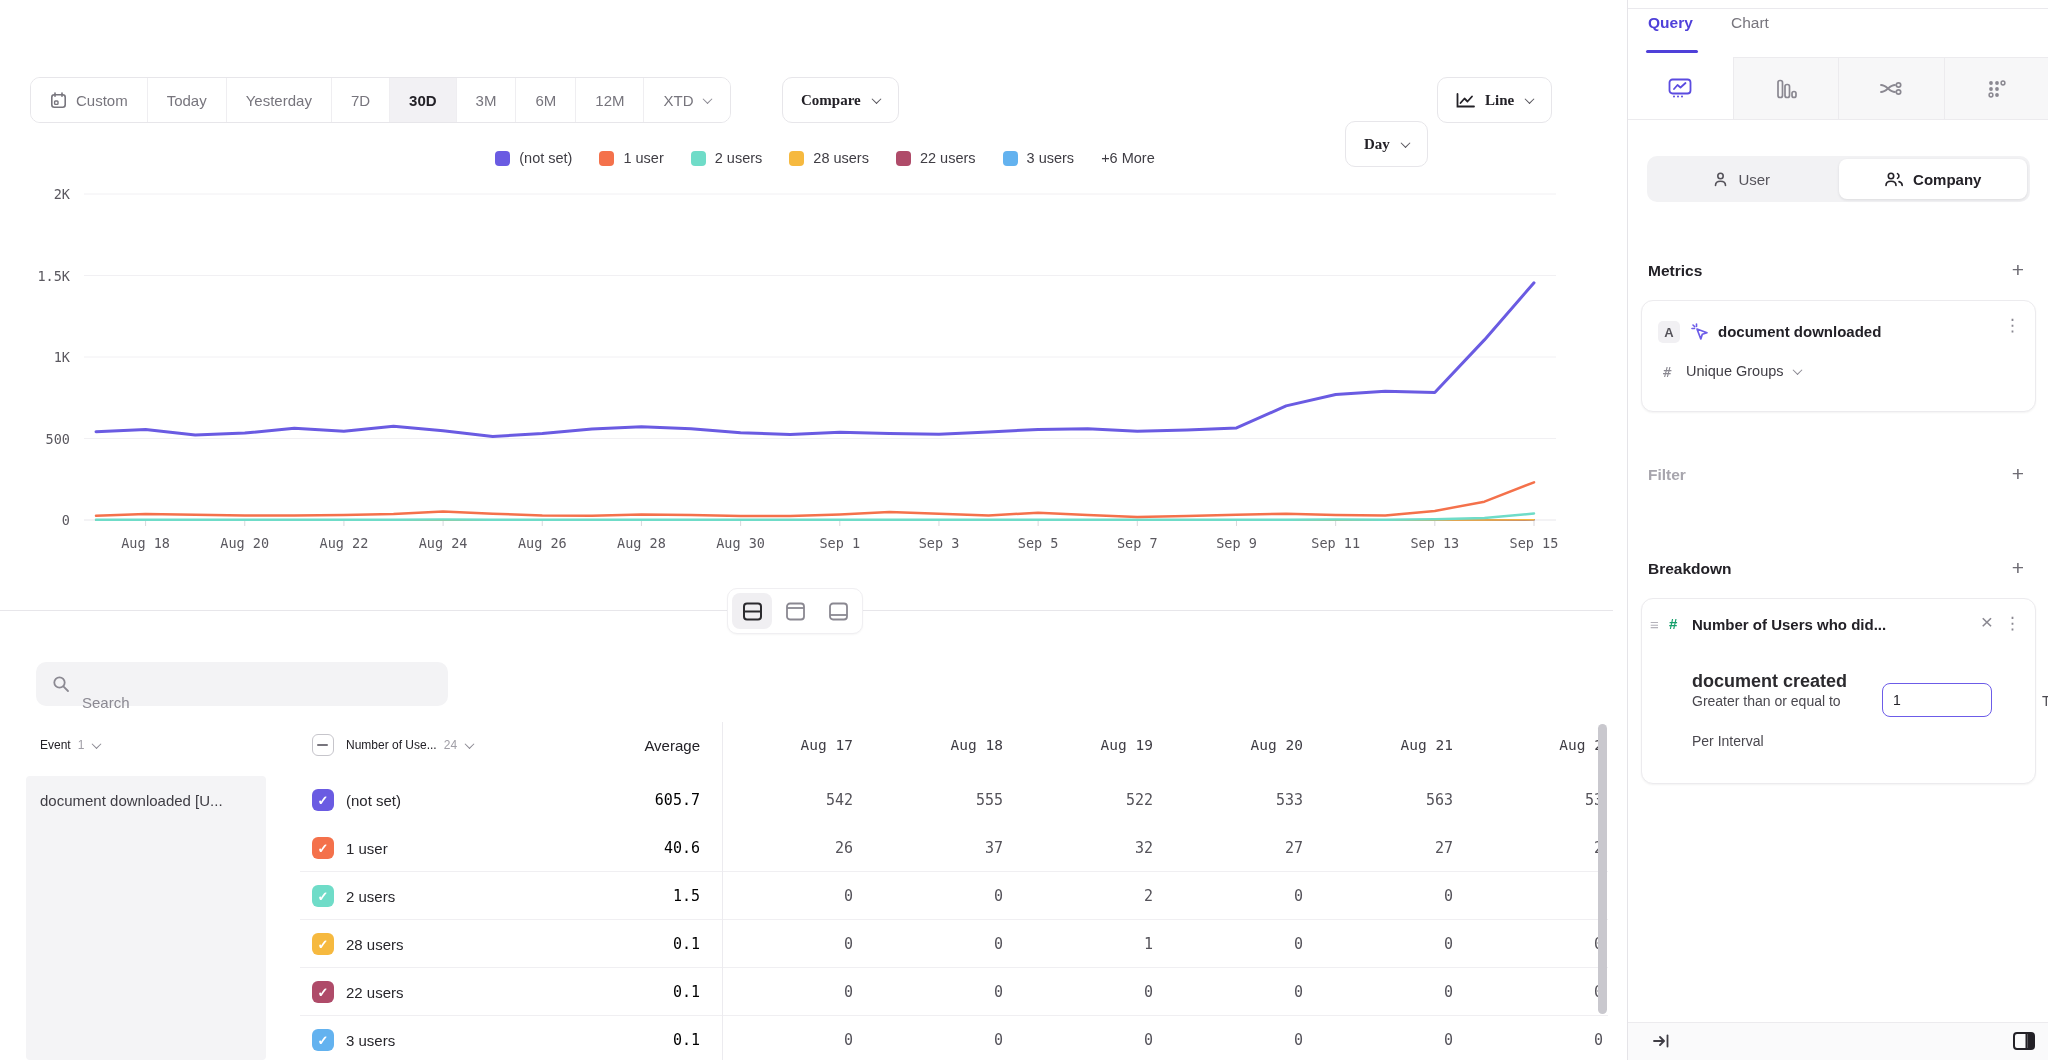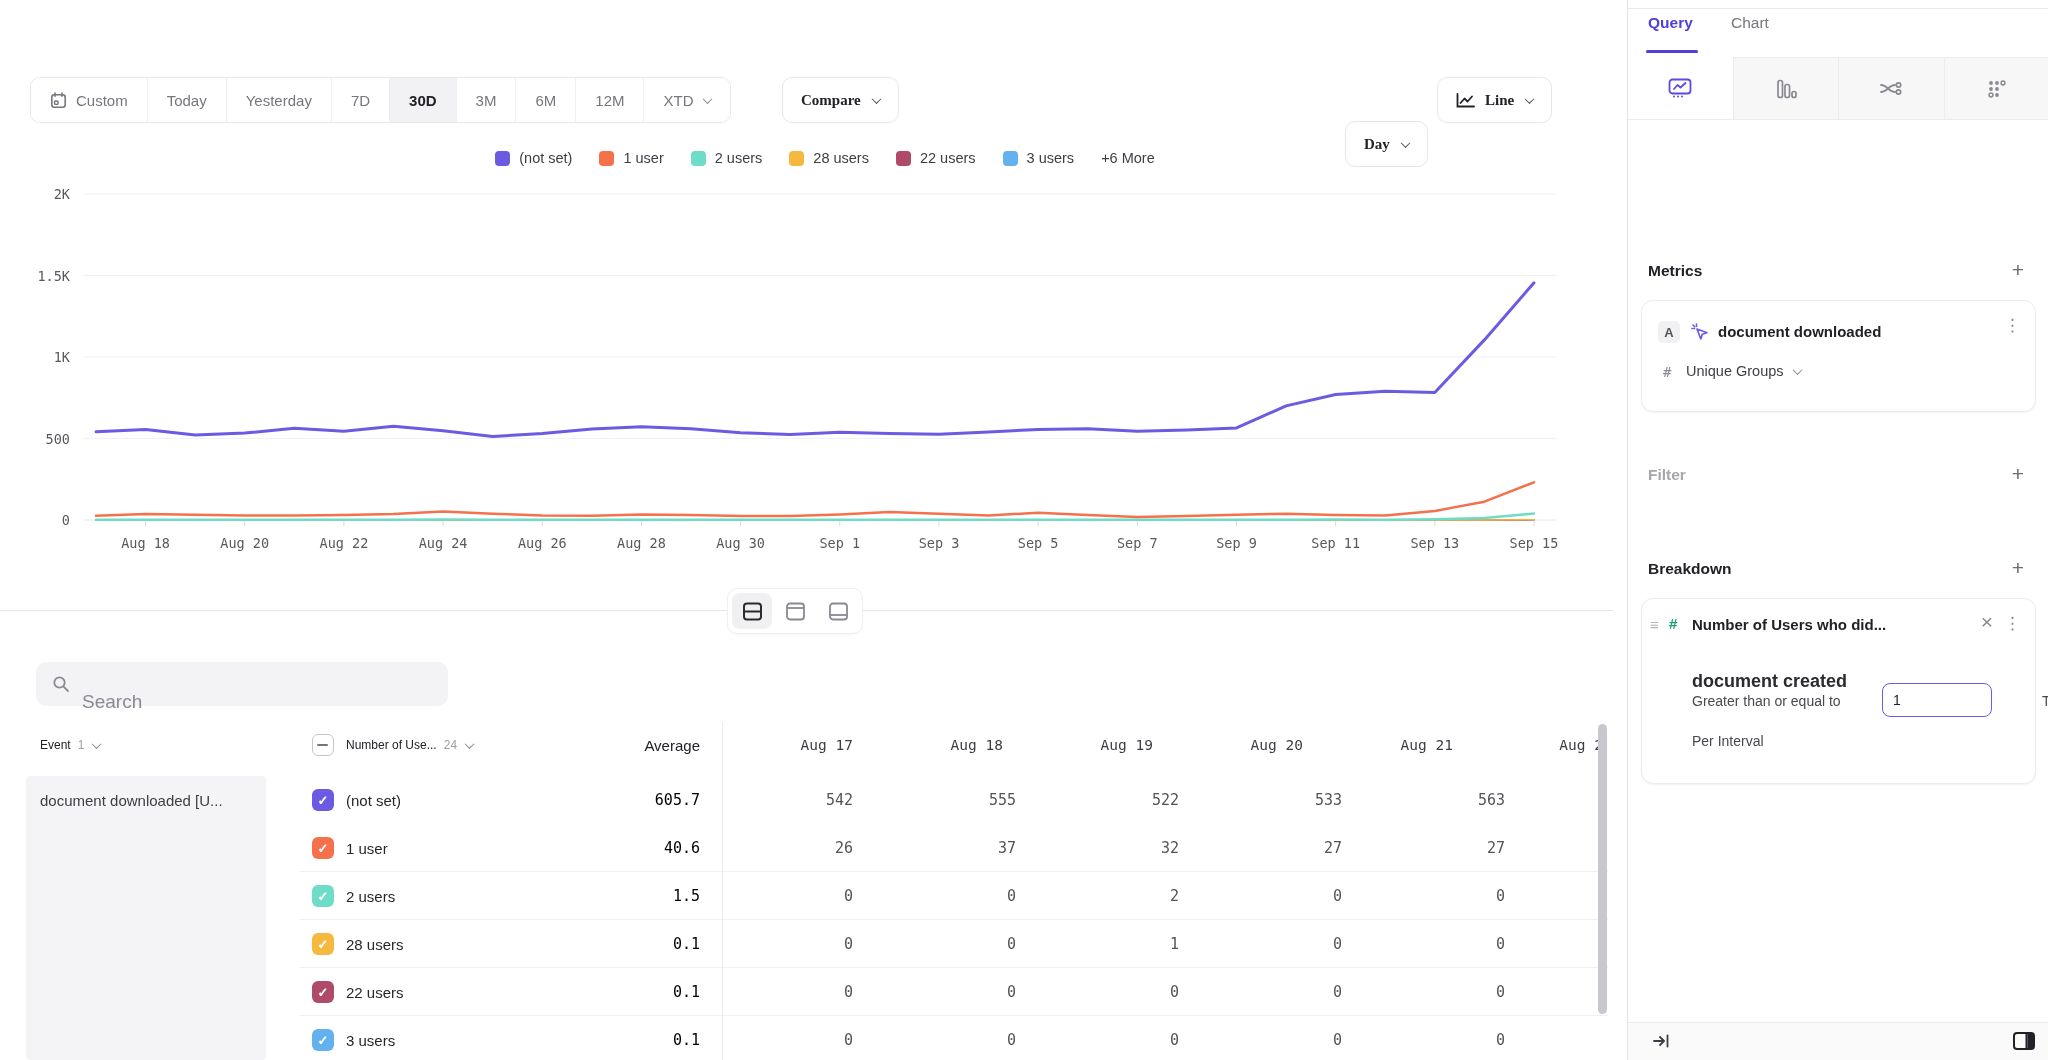--- a/index.html
+++ b/index.html
@@ -45,21 +45,21 @@
   .divider-line { position:absolute; left:0; top:610px; width:1613px; height:1px; background:#E7E6EA; }
   .layout-toggle { position:absolute; left:727px; top:588px; display:flex; gap:3px; background:#fff;
     border:1px solid #F0EFF2; border-radius:10px; padding:4px; box-shadow:0 1px 2px rgba(24,24,28,.04); }
   .lt-btn { width:40px; height:36px; border:none; background:#fff; border-radius:8px;
     display:flex; align-items:center; justify-content:center; cursor:pointer; }
   .lt-btn.active { background:#F0EFF2; }
 
   
   .search-bar { position:absolute; left:36px; top:662px; width:412px; height:44px;
     background:#F3F3F5; border-radius:10px; display:flex; align-items:center; gap:12px; padding:0 16px; }
-  .search-bar input { flex:1; border:none; background:transparent; outline:none; font-size:19px;
+  .search-bar input { flex:1; border:none; background:transparent; outline:none; font-size:15px;
     color:#8b5cf6; font-family:inherit;margin-top:36px; }
   .search-bar input::placeholder { color:#8B8992; }
 
   
   .th-label { position:absolute; top:722px; height:46px; display:flex; align-items:center; gap:7px;
     font-size:12px; color:#232127; }
   .th-label .cnt { color:#A09EA6; }
   .hdr-checkbox { position:absolute; left:312px; top:734px; width:22px; height:22px;
     border:1.5px solid #C6C5CB; border-radius:6px; background:#fff; cursor:pointer; }
   .hdr-checkbox::after { content:""; position:absolute; left:4px; top:8.5px; width:11px; height:2px;
@@ -77,21 +77,21 @@
   .tbody { position:absolute; left:0; top:776px; width:1608px; height:284px; overflow:hidden; }
   .trow { position:absolute; left:0; width:1608px; height:48px; }
   .trow .sep { position:absolute; left:300px; right:0; bottom:0; height:1px; background:#F0EFF2; }
   .row-check { position:absolute; left:312px; top:13px; width:22px; height:22px; border-radius:6px;
     color:#fff; font-size:13px; font-weight:700; display:flex; align-items:center;
     justify-content:center; cursor:pointer; }
   .row-label { position:absolute; left:346px; top:0; height:48px; display:flex; align-items:center;
     font-size:15px; color:#28272C; }
   .row-avg { position:absolute; left:560px; top:0; width:140px; height:48px; display:flex;
     align-items:center; justify-content:flex-end; font-size:15px; color:#000000; }
-  .row-dates { position:absolute; left:703px; top:0; width:905px; height:48px; display:flex; overflow:hidden;gap:13px; }
+  .row-dates { position:absolute; left:703px; top:0; width:905px; height:48px; display:flex; overflow:hidden; }
   .row-dates .dv { width:150px; flex:0 0 150px; display:flex; align-items:center;
     justify-content:flex-end; font-size:15px; color:#55535A; }
   .col-div { position:absolute; left:722px; top:722px; width:1px; height:338px; background:#ECEBEF; }
   .vscroll { position:absolute; left:1598px; top:722px; width:9px; height:330px; }
   .vscroll .thumb { position:absolute; top:2px; left:0; width:9px; height:290px;
     background:#C9C8CE; border-radius:5px; }
 
   
   .p-top-line { position:absolute; left:0; top:8px; width:100%; height:1px; background:#EAE9ED; }
   .p-tab { position:absolute; top:14px; font-size:15.5px; cursor:pointer; background:none; border:none;
@@ -467,20 +467,38 @@
           <circle cx="10" cy="4" r="1.9" fill="#8A8891"></circle>
         <circle cx="16" cy="4" r="1.9" fill="none" stroke="#8A8891" stroke-width="1.5"></circle>
         <circle cx="4" cy="10" r="1.9" fill="#8A8891"></circle>
           <circle cx="10" cy="10" r="1.9" fill="#8A8891"></circle>
         <circle cx="4" cy="16" r="1.9" fill="none" stroke="#8A8891" stroke-width="1.5"></circle>
         <circle cx="10" cy="16" r="1.9" fill="#8A8891"></circle>
       </svg>
     </div>
   </div>
 
+  <div class="scope-toggle">
+    <div class="scope-half">
+      <svg width="17" height="17" viewBox="0 0 17 17">
+        <circle cx="8.5" cy="5" r="2.7" fill="none" stroke="#55535A" stroke-width="1.6"></circle>
+        <path d="M3.5,14.5 c0-2.8 2.2-4.2 5-4.2 s5,1.4 5,4.2" fill="none" stroke="#55535A" stroke-width="1.6" stroke-linecap="round"></path>
+      </svg>
+      <span>User</span>
+    </div>
+    <div class="scope-half selected">
+      <svg width="20" height="17" viewBox="0 0 20 17">
+        <circle cx="7" cy="5" r="2.7" fill="none" stroke="#232127" stroke-width="1.6"></circle>
+        <path d="M2,14.5 c0-2.8 2.2-4.2 5-4.2 s5,1.4 5,4.2" fill="none" stroke="#232127" stroke-width="1.6" stroke-linecap="round"></path>
+        <path d="M13.5,2.6 a2.7,2.7 0 0 1 0,4.8" fill="none" stroke="#232127" stroke-width="1.6" stroke-linecap="round"></path>
+        <path d="M15,10.6 c2,.5 3.2,1.9 3.2,3.9" fill="none" stroke="#232127" stroke-width="1.6" stroke-linecap="round"></path>
+      </svg>
+      <span>Company</span>
+    </div>
+  </div>
 
   <div class="sec-head" style="top:262px;">Metrics</div>
   <button class="plus" style="top:258px;">+</button>
 
   <div class="card" id="metric-card">
     <div class="m-badge">A</div>
     <svg class="m-icon" width="20" height="20" viewBox="0 0 20 20">
       <path d="M7,7 L17,10.8 L12.3,12.3 L10.8,17 Z" fill="none" stroke="#6C5CE8" stroke-width="1.7" stroke-linejoin="round"></path>
       <line x1="2" y1="6.5" x2="4.5" y2="6.5" stroke="#6C5CE8" stroke-width="1.6" stroke-linecap="round"></line>
       <line x1="6.5" y1="2" x2="6.5" y2="4.5" stroke="#6C5CE8" stroke-width="1.6" stroke-linecap="round"></line>

